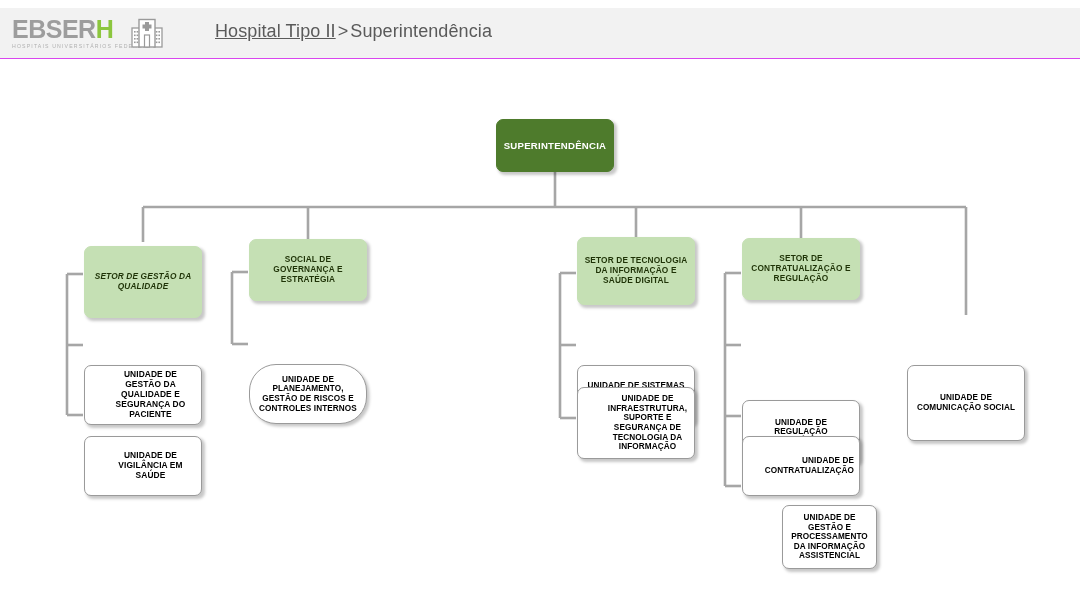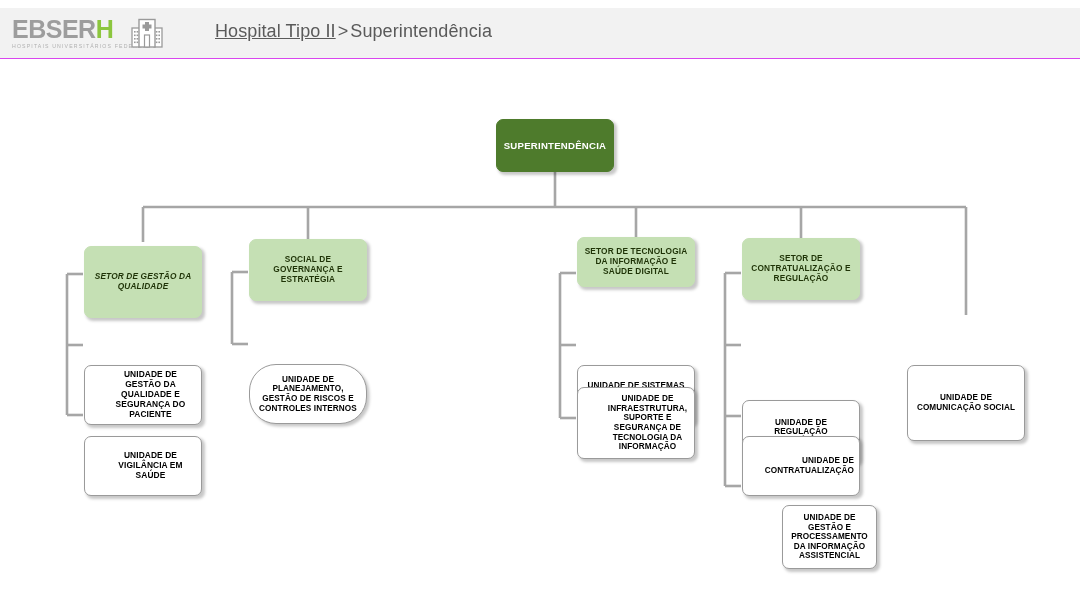--- a/index.html
+++ b/index.html
@@ -163,21 +163,21 @@
 
     <div class="node node-root" style="left:496px; top:69px; width:118px; height:53px;">SUPERINTENDÊNCIA</div>
 
     <div class="node node-sector" style="left:84px; top:196px; width:118px; height:72px;font-style:italic;">SETOR DE GESTÃO DA QUALIDADE</div>
     <div class="node node-unit bigger" style="left:84px; top:315px; width:118px; height:60px;">UNIDADE DE GESTÃO DA QUALIDADE E SEGURANÇA DO PACIENTE</div>
     <div class="node node-unit bigger" style="left:84px; top:386px; width:118px; height:60px;">UNIDADE DE VIGILÂNCIA EM SAÚDE</div>
 
     <div class="node node-sector" style="left:249px; top:189px; width:118px; height:62px;">SOCIAL DE GOVERNANÇA  E ESTRATÉGIA</div>
     <div class="node node-unit" style="left:249px; top:314px; width:118px; height:60px;border-radius:27px;">UNIDADE DE PLANEJAMENTO, GESTÃO DE RISCOS E CONTROLES INTERNOS</div>
 
-    <div class="node node-sector" style="left:577px; top:187px; width:118px; height:50px;">SETOR DE TECNOLOGIA DA INFORMAÇÃO E SAÚDE DIGITAL</div>
+    <div class="node node-sector" style="left:577px; top:187px; width:118px; height:68px;">SETOR DE TECNOLOGIA DA INFORMAÇÃO E SAÚDE DIGITAL</div>
     <div class="node node-unit" style="left:577px; top:315px; width:118px; height:60px;">UNIDADE DE SISTEMAS DA INFORMAÇÃO E INTELIGÊNCIA DE DADOS</div>
     <div class="node node-unit" style="left:577px; top:337px; width:118px; height:72px; top:337px;padding-left:28px;">UNIDADE DE INFRAESTRUTURA, SUPORTE E SEGURANÇA DE TECNOLOGIA DA INFORMAÇÃO</div>
 
     <div class="node node-sector" style="left:742px; top:188px; width:118px; height:62px;">SETOR DE CONTRATUALIZAÇÃO E REGULAÇÃO</div>
     <div class="node node-unit" style="left:742px; top:315px; width:118px; height:64px;margin-top:35px;">UNIDADE DE REGULAÇÃO ASSISTÊNCIAL</div>
     <div class="node node-unit" style="left:742px; top:386px; width:118px; height:60px;text-align:right;">UNIDADE DE CONTRATUALIZAÇÃO</div>
     <div class="node node-unit" style="left:782px; top:455px; width:95px; height:64px;">UNIDADE DE GESTÃO E PROCESSAMENTO DA INFORMAÇÃO ASSISTENCIAL</div>
 
     <div class="node node-unit" style="left:907px; top:315px; width:118px; height:76px;">UNIDADE DE COMUNICAÇÃO SOCIAL</div>
 

